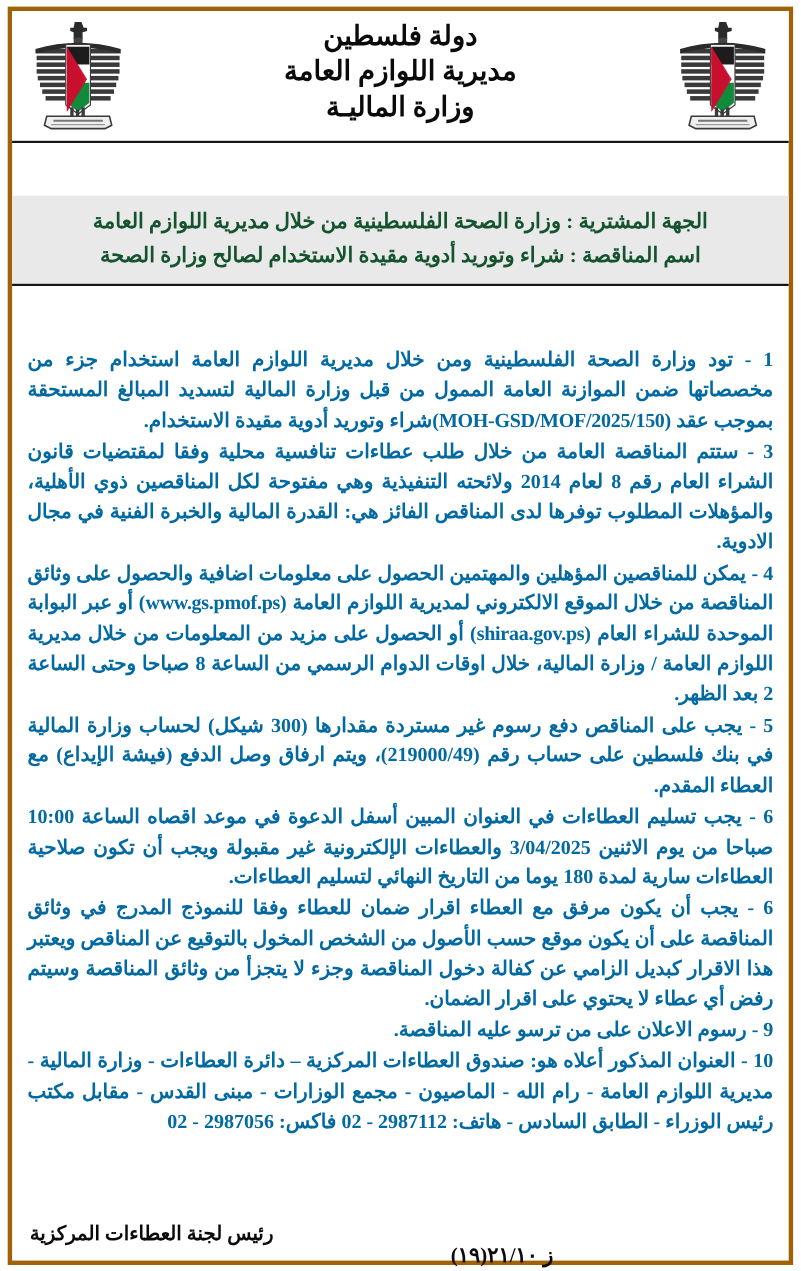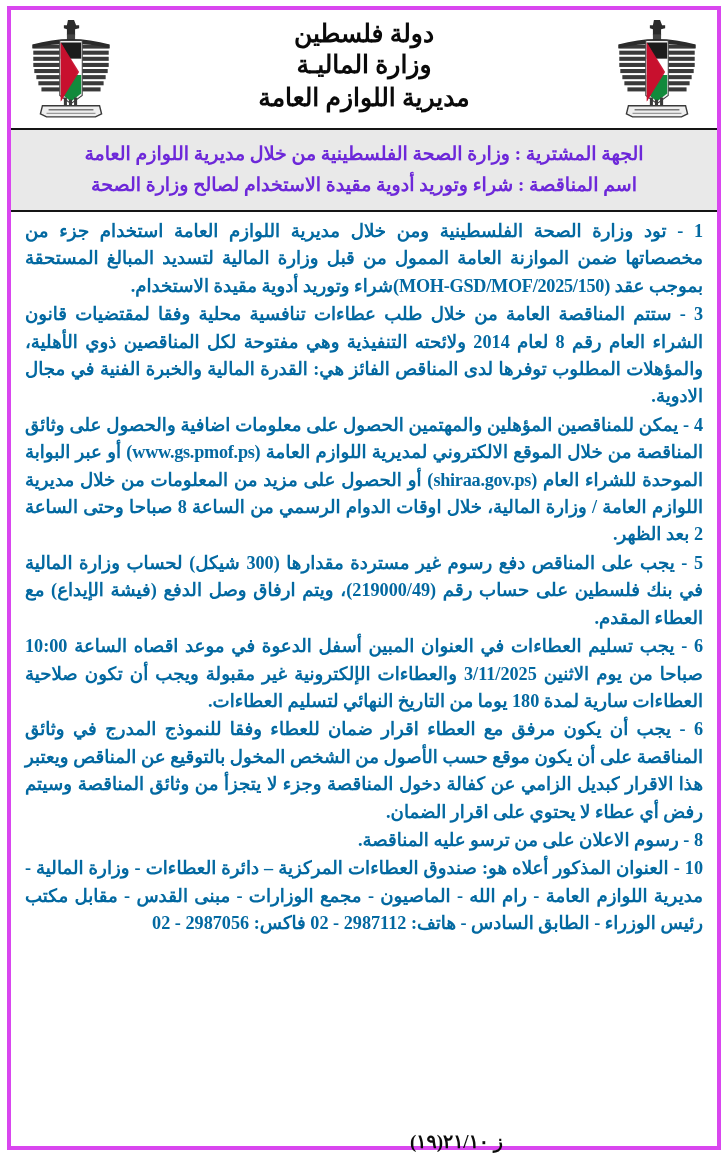--- a/index.html
+++ b/index.html
@@ -21,24 +21,25 @@
     box-sizing: border-box;
     background: #ffffff;
     padding: 6px 7px 5px 7px;
   }
 
   
   .frame {
     box-sizing: border-box;
     width: 100%;
     height: 100%;
-    border: 4px solid #d946ef;
+    border: 4px solid #a16207;
     background: #ffffff;
     display: flex;
     flex-direction: column;
+    gap: 48px;
   }
 
   
   .header {
     position: relative;
     height: 118px;
     flex: 0 0 auto;
     border-bottom: 2px solid #151515;
     background: #ffffff;
   }
@@ -74,21 +75,21 @@
     background: #e9e9e9;
     border-bottom: 2px solid #151515;
     padding: 8px 16px 10px 16px;
     direction: rtl;
     text-align: center;
   }
   .info-line {
     font-weight: bold;
     font-size: 19px;
     line-height: 31px;
-    color: #6d28d9;
+    color: #14532d;
     white-space: nowrap;
     letter-spacing: -0.3px;
   }
   .info-line .lat {
     font-family: "Liberation Serif", "DejaVu Serif", serif;
     direction: ltr;
     unicode-bidi: embed;
   }
 
   
@@ -238,39 +239,40 @@
             </g>
             <path d="M22 88 L78 88 L80 96 L74 99 L26 99 L20 96 Z" fill="#efefef" stroke="#3a3a3a" stroke-width="1.4"></path>
             <path d="M28 92 L72 92" stroke="#777" stroke-width="1.6"></path>
             <path d="M26 95.5 L74 95.5" stroke="#999" stroke-width="1.2"></path>
           </g>
         </svg>
       </div>
 
       <div class="header-titles">
         <div class="t t1">دولة فلسطين</div>
+        <div class="t t3">مديرية اللوازم العامة</div>
         <div class="t t2">وزارة الماليـة</div>
-        <div class="t t3">مديرية اللوازم العامة</div>
       </div>
     </div>
 
     <div class="info-band">
       <div class="info-line">الجهة المشترية : وزارة الصحة الفلسطينية من خلال مديرية اللوازم العامة</div>
       <div class="info-line">اسم المناقصة : شراء وتوريد أدوية مقيدة الاستخدام لصالح وزارة الصحة</div>
     </div>
 
     <div class="body">
       <p class="clause">1 - تود وزارة الصحة الفلسطينية ومن خلال مديرية اللوازم العامة استخدام جزء من مخصصاتها ضمن الموازنة العامة الممول من قبل وزارة المالية لتسديد المبالغ المستحقة بموجب عقد (MOH-GSD/MOF/2025/150)شراء وتوريد أدوية مقيدة الاستخدام.</p>
       <p class="clause">3 - ستتم المناقصة العامة من خلال طلب عطاءات تنافسية محلية وفقا لمقتضيات قانون الشراء العام رقم 8 لعام 2014 ولائحته التنفيذية وهي مفتوحة لكل المناقصين ذوي الأهلية، والمؤهلات المطلوب توفرها لدى المناقص الفائز هي: القدرة المالية والخبرة الفنية في مجال الادوية.</p>
       <p class="clause">4 - يمكن للمناقصين المؤهلين والمهتمين الحصول على معلومات اضافية والحصول على وثائق المناقصة من خلال الموقع الالكتروني لمديرية اللوازم العامة (www.gs.pmof.ps) أو عبر البوابة الموحدة للشراء العام (shiraa.gov.ps) أو الحصول على مزيد من المعلومات من خلال مديرية اللوازم العامة / وزارة المالية، خلال اوقات الدوام الرسمي من الساعة 8 صباحا وحتى الساعة 2 بعد الظهر.</p>
       <p class="clause">5 - يجب على المناقص دفع رسوم  غير مستردة مقدارها (300 شيكل) لحساب وزارة المالية في بنك فلسطين على حساب رقم (219000/49)، ويتم ارفاق وصل الدفع (فيشة الإيداع) مع العطاء المقدم.</p>
-      <p class="clause">6 - يجب تسليم العطاءات في العنوان المبين أسفل الدعوة في موعد اقصاه الساعة 10:00 صباحا من يوم الاثنين 3/11/2025 والعطاءات الإلكترونية غير مقبولة ويجب أن تكون صلاحية العطاءات سارية لمدة 180 يوما من التاريخ النهائي لتسليم العطاءات.</p>
+      <p class="clause">6 - يجب تسليم العطاءات في العنوان المبين أسفل الدعوة في موعد اقصاه الساعة 10:00 صباحا من يوم الاثنين 3/04/2025 والعطاءات الإلكترونية غير مقبولة ويجب أن تكون صلاحية العطاءات سارية لمدة 180 يوما من التاريخ النهائي لتسليم العطاءات.</p>
       <p class="clause">6 - يجب أن يكون مرفق مع العطاء اقرار ضمان للعطاء وفقا للنموذج المدرج في وثائق المناقصة على أن يكون موقع حسب الأصول من الشخص المخول بالتوقيع عن المناقص ويعتبر هذا الاقرار كبديل الزامي عن كفالة دخول المناقصة وجزء لا يتجزأ من وثائق المناقصة وسيتم رفض أي عطاء لا يحتوي على اقرار الضمان.</p>
-      <p class="clause short">8 - رسوم الاعلان على من ترسو عليه المناقصة.</p>
+      <p class="clause short">9 - رسوم الاعلان على من ترسو عليه المناقصة.</p>
       <p class="clause">10 - العنوان المذكور أعلاه هو: صندوق العطاءات المركزية – دائرة العطاءات - وزارة المالية - مديرية اللوازم العامة - رام الله - الماصيون - مجمع الوزارات - مبنى القدس - مقابل مكتب رئيس الوزراء - الطابق السادس - هاتف: 2987112 - 02 فاكس: 2987056 - 02</p>
     </div>
 
     <div class="footer">
+      <div class="sig">رئيس لجنة العطاءات المركزية</div>
       <div class="refcode">ز ٢١/١٠(١٩)</div>
     </div>
 
   </div>
 </div>
 
 </body></html>

